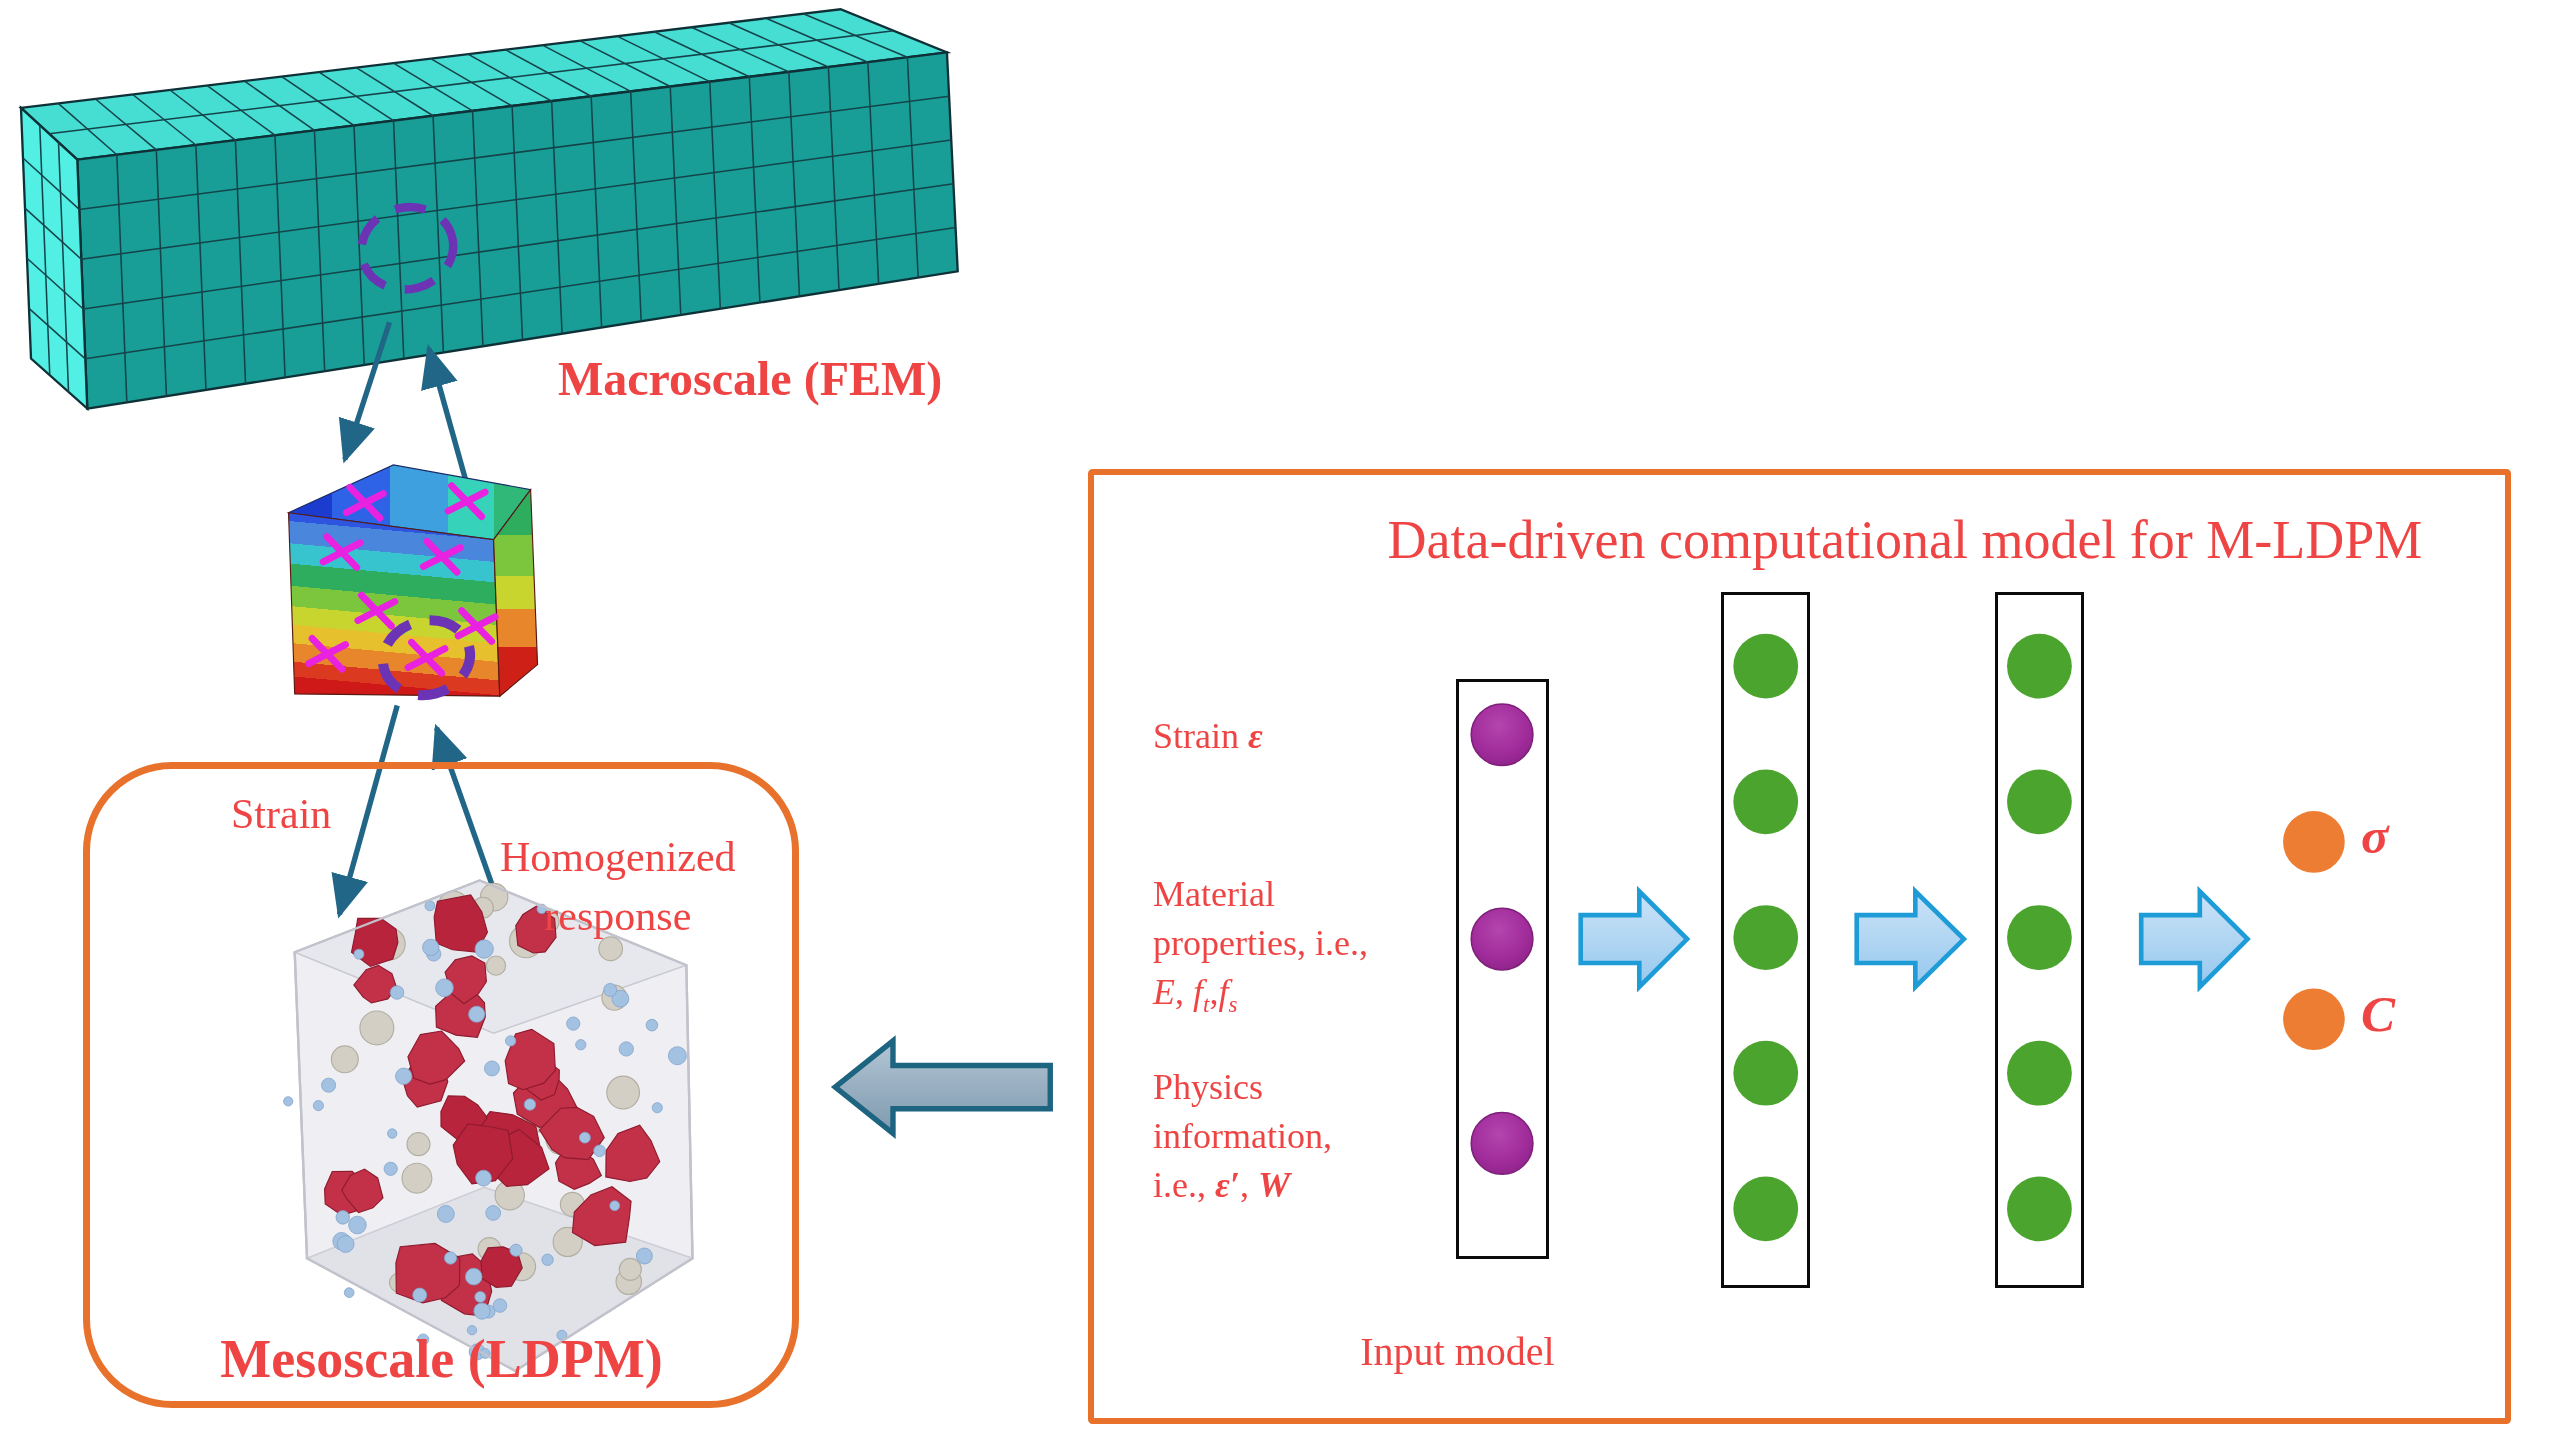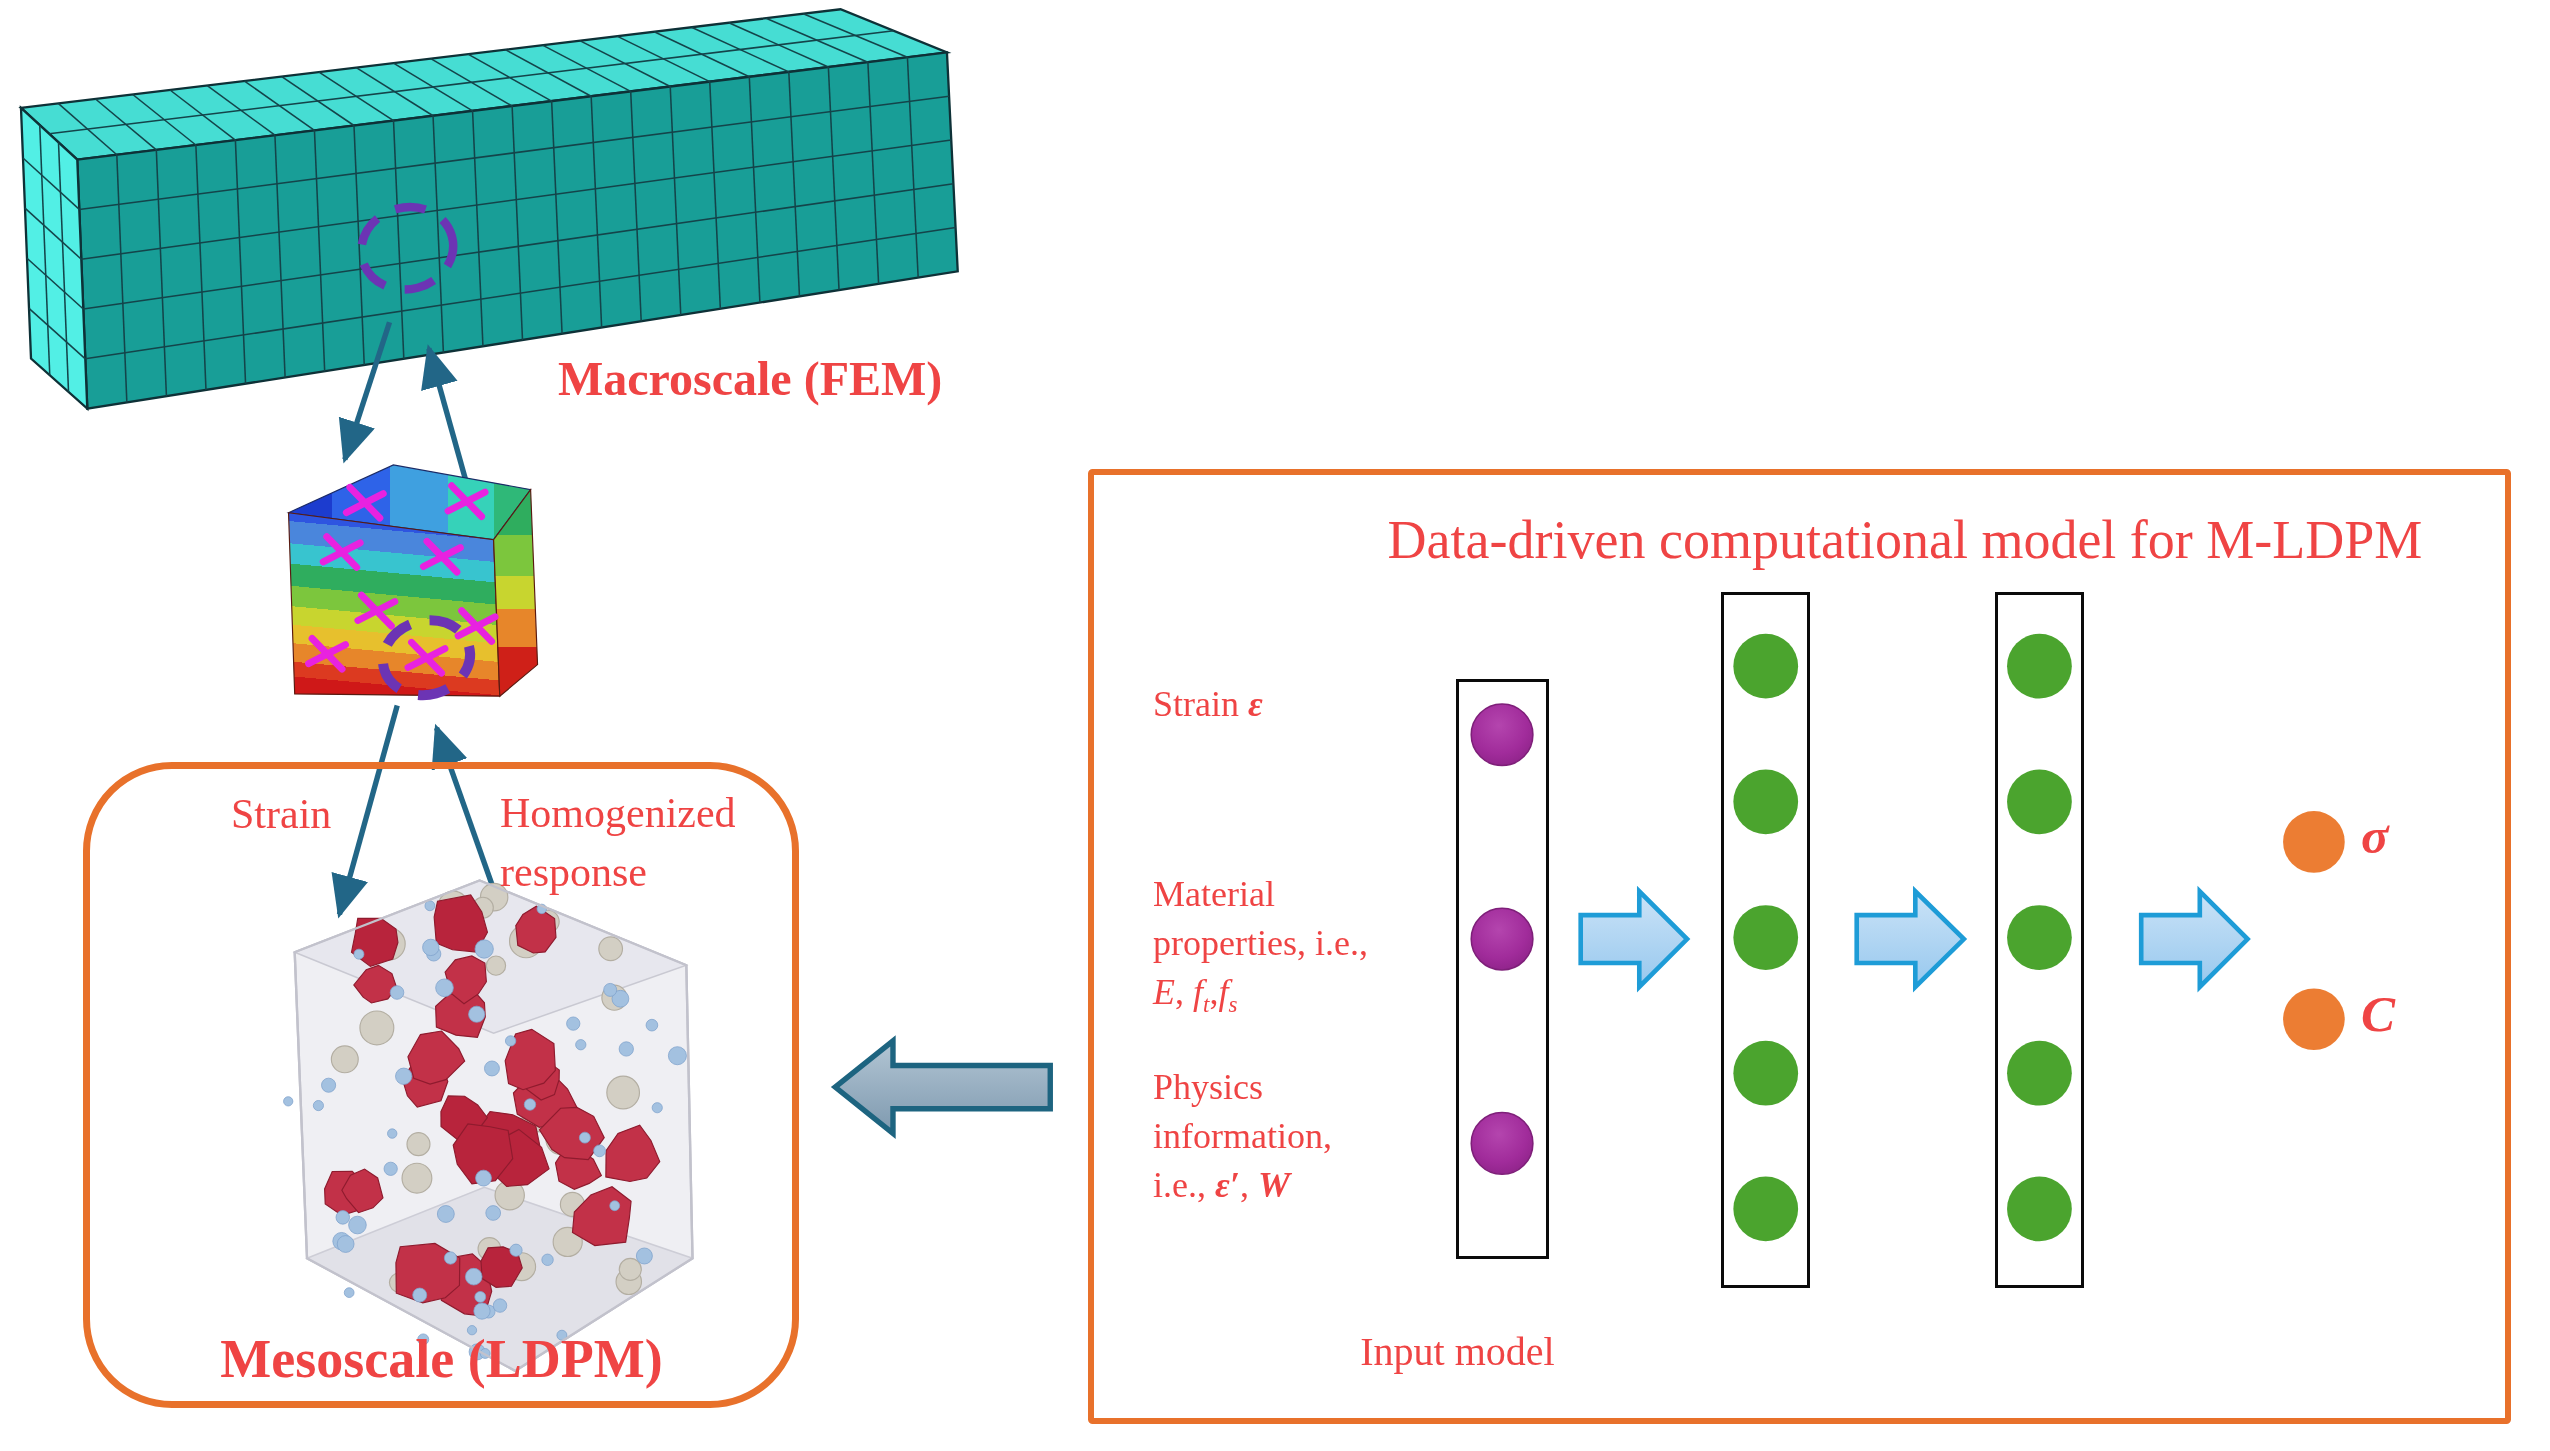--- a/index.html
+++ b/index.html
@@ -9,21 +9,21 @@
     background:#ffffff;
     font-family:"Liberation Serif", serif;
     overflow:hidden;
   }
   .stage{position:absolute;left:0;top:0;z-index:1;}
   .txt{position:absolute;z-index:3;color:#ef4444;}
   .macro-label{font-size:48px;font-weight:bold;white-space:nowrap;}
   .meso-label{left:87px;top:1328px;width:709px;text-align:center;
     font-size:54px;font-weight:bold;}
   .strain-label{left:231px;top:790px;font-size:42px;}
-  .resp-label{left:500px;top:784px;font-size:42px;line-height:59px;}
+  .resp-label{left:500px;top:828px;font-size:42px;line-height:59px;text-align:center;}
   .panel-title{left:1088px;top:509px;width:1634px;text-align:center;font-size:54px;}
   .io-label{left:1153px;font-size:36px;line-height:49px;}
   .sym{font-weight:bold;font-style:italic;}
   .math{font-style:italic;}
   .io-label sub{font-size:23px;font-style:italic;}
   .out-sym{font-size:51px;font-weight:bold;font-style:italic;}
   .layer-label{width:339px;text-align:center;top:1328px;font-size:40px;}
   .round-box{
     position:absolute;z-index:2;left:83px;top:762px;width:716px;height:646px;
     border:7px solid var(--box-border,#E8712B);border-radius:89px;box-sizing:border-box;
@@ -376,21 +376,21 @@
 
   <div class="txt resp-label">
     <div>Homogenized</div>
     <div>response</div>
   </div>
 
   <div class="txt meso-label">Mesoscale (LDPM)</div>
 
   <div class="txt panel-title">Data-driven computational model for M-LDPM</div>
 
-  <div class="txt io-label" style="top:680px">
+  <div class="txt io-label" style="top:712px">
     <span>Strain </span><span class="sym">ε</span>
   </div>
 
   <div class="txt io-label" style="top:870px">
     <div>Material</div>
     <div>properties, i.e.,</div>
     <div><span class="math">E</span><span>, </span><span class="math">f</span><sub>t</sub><span>,</span><span class="math">f</span><sub>s</sub></div>
   </div>
 
   <div class="txt io-label" style="top:1063px">

